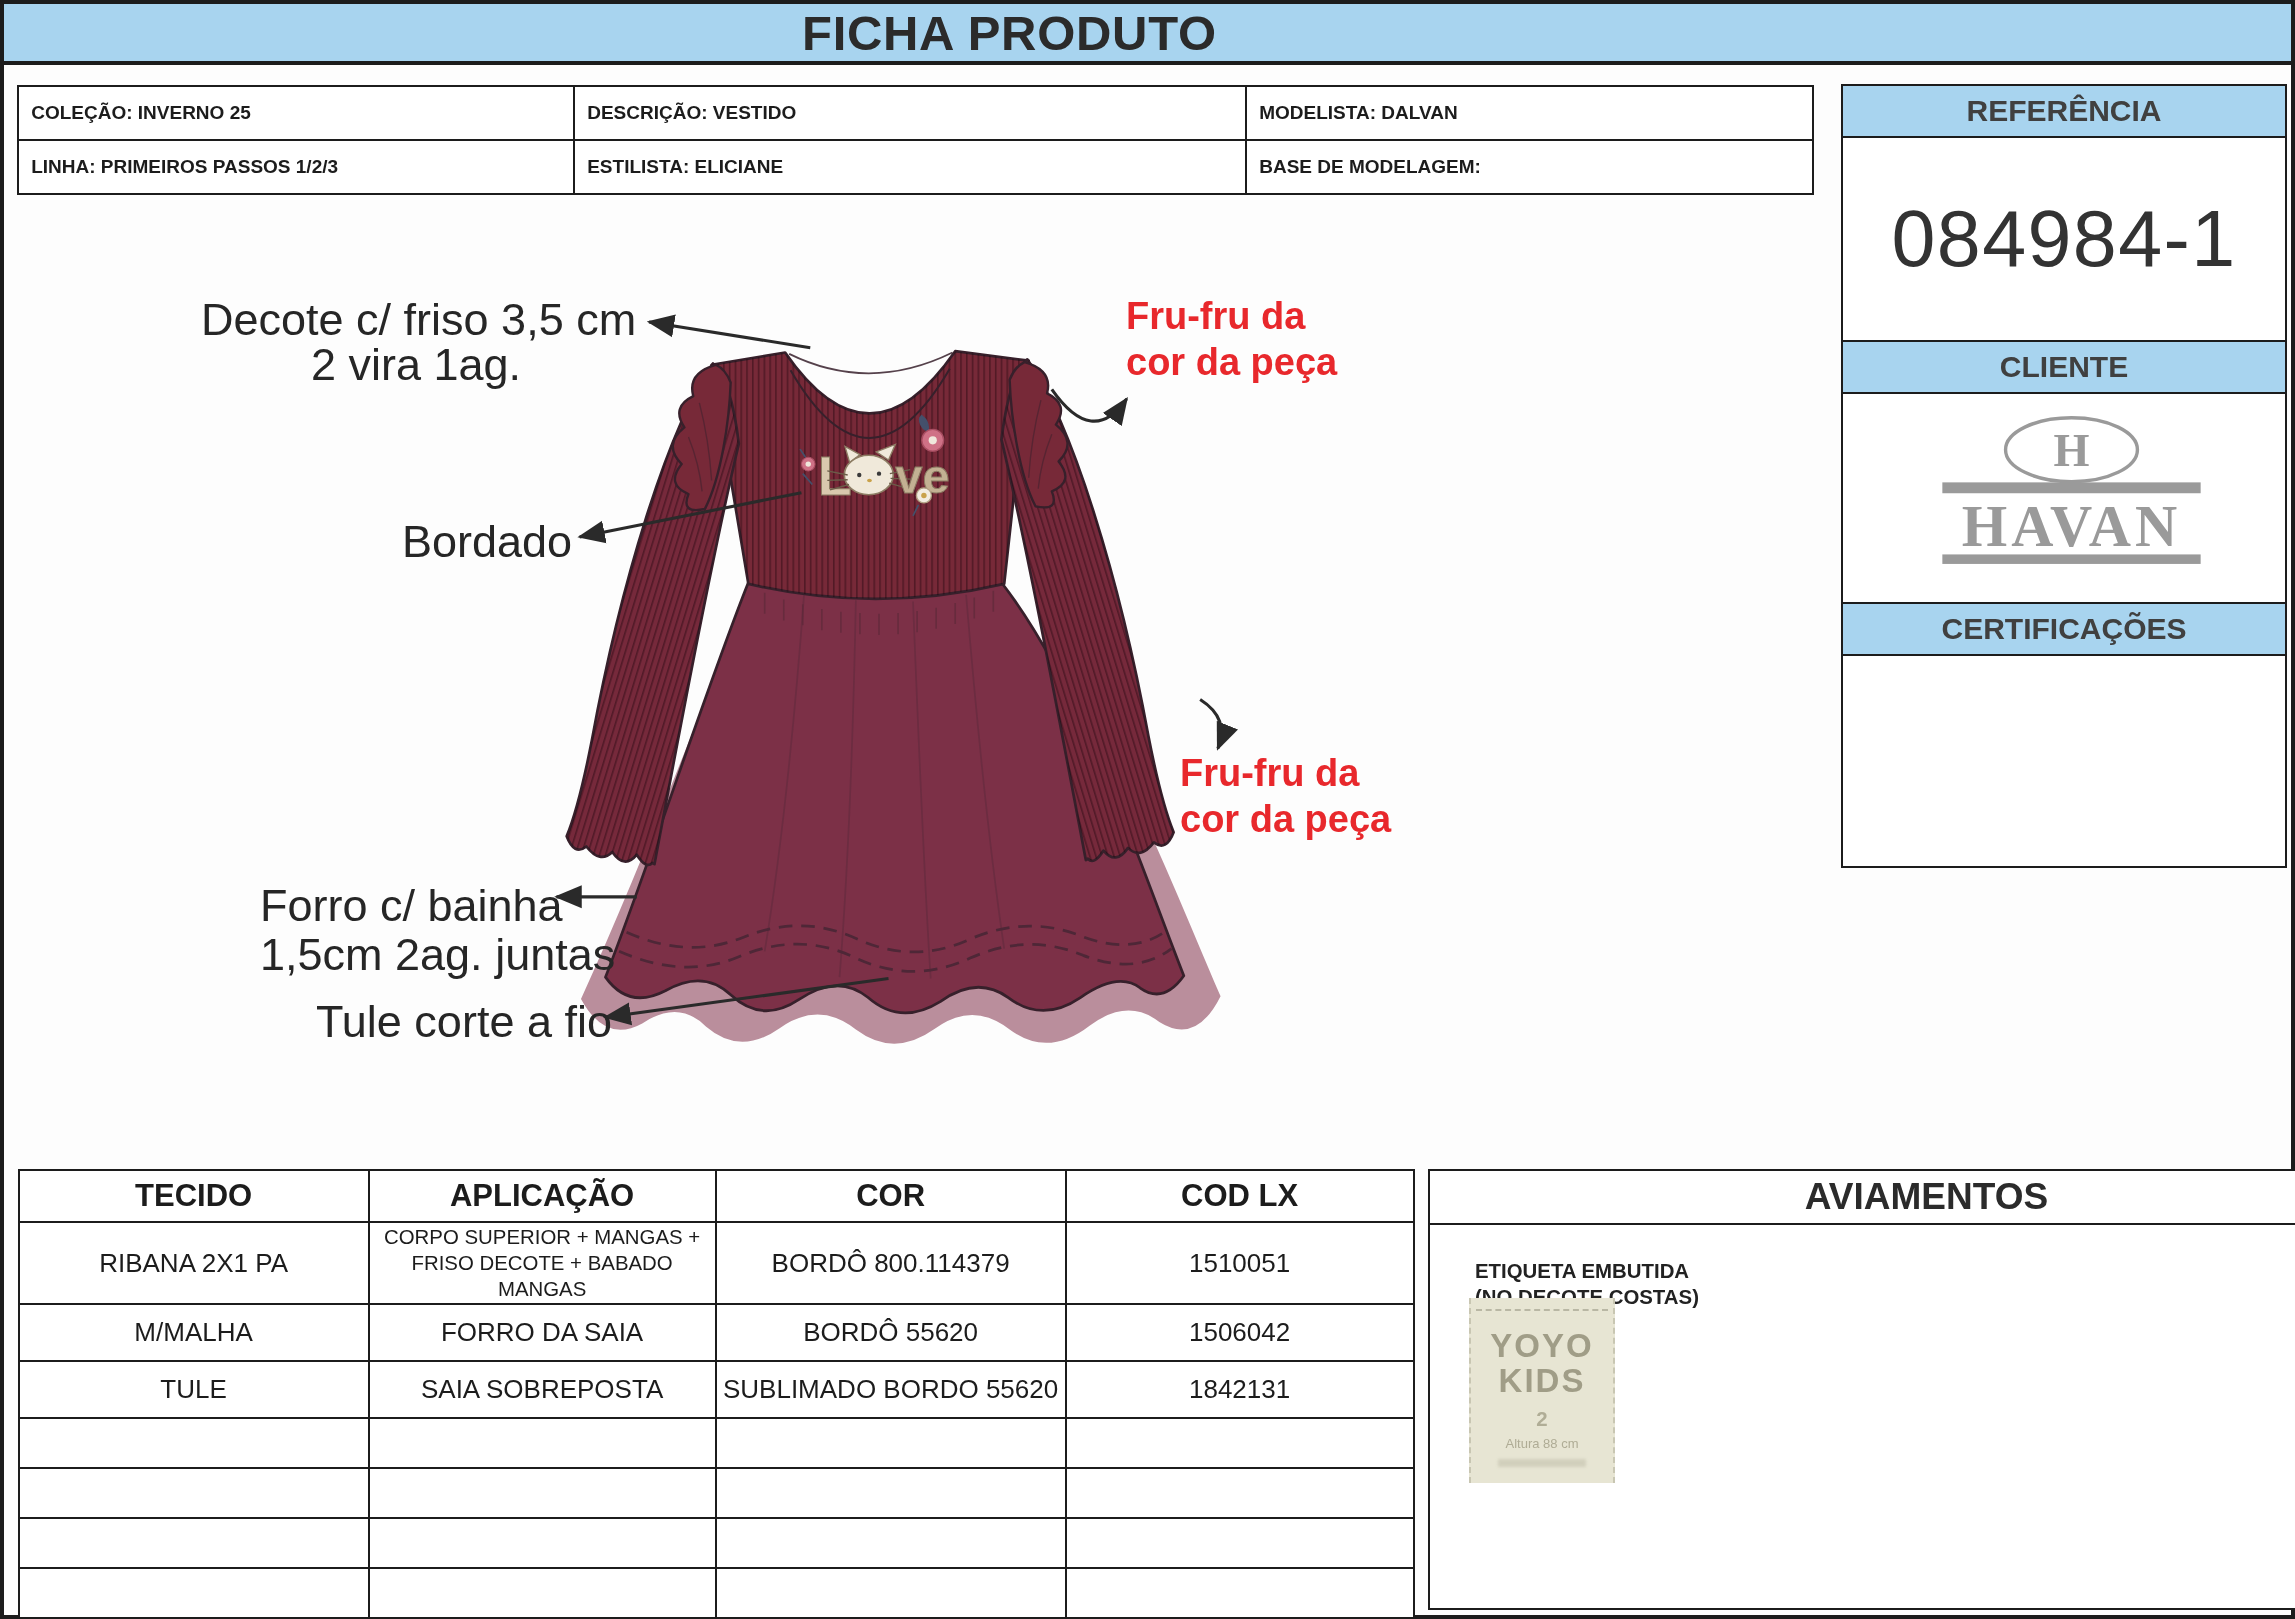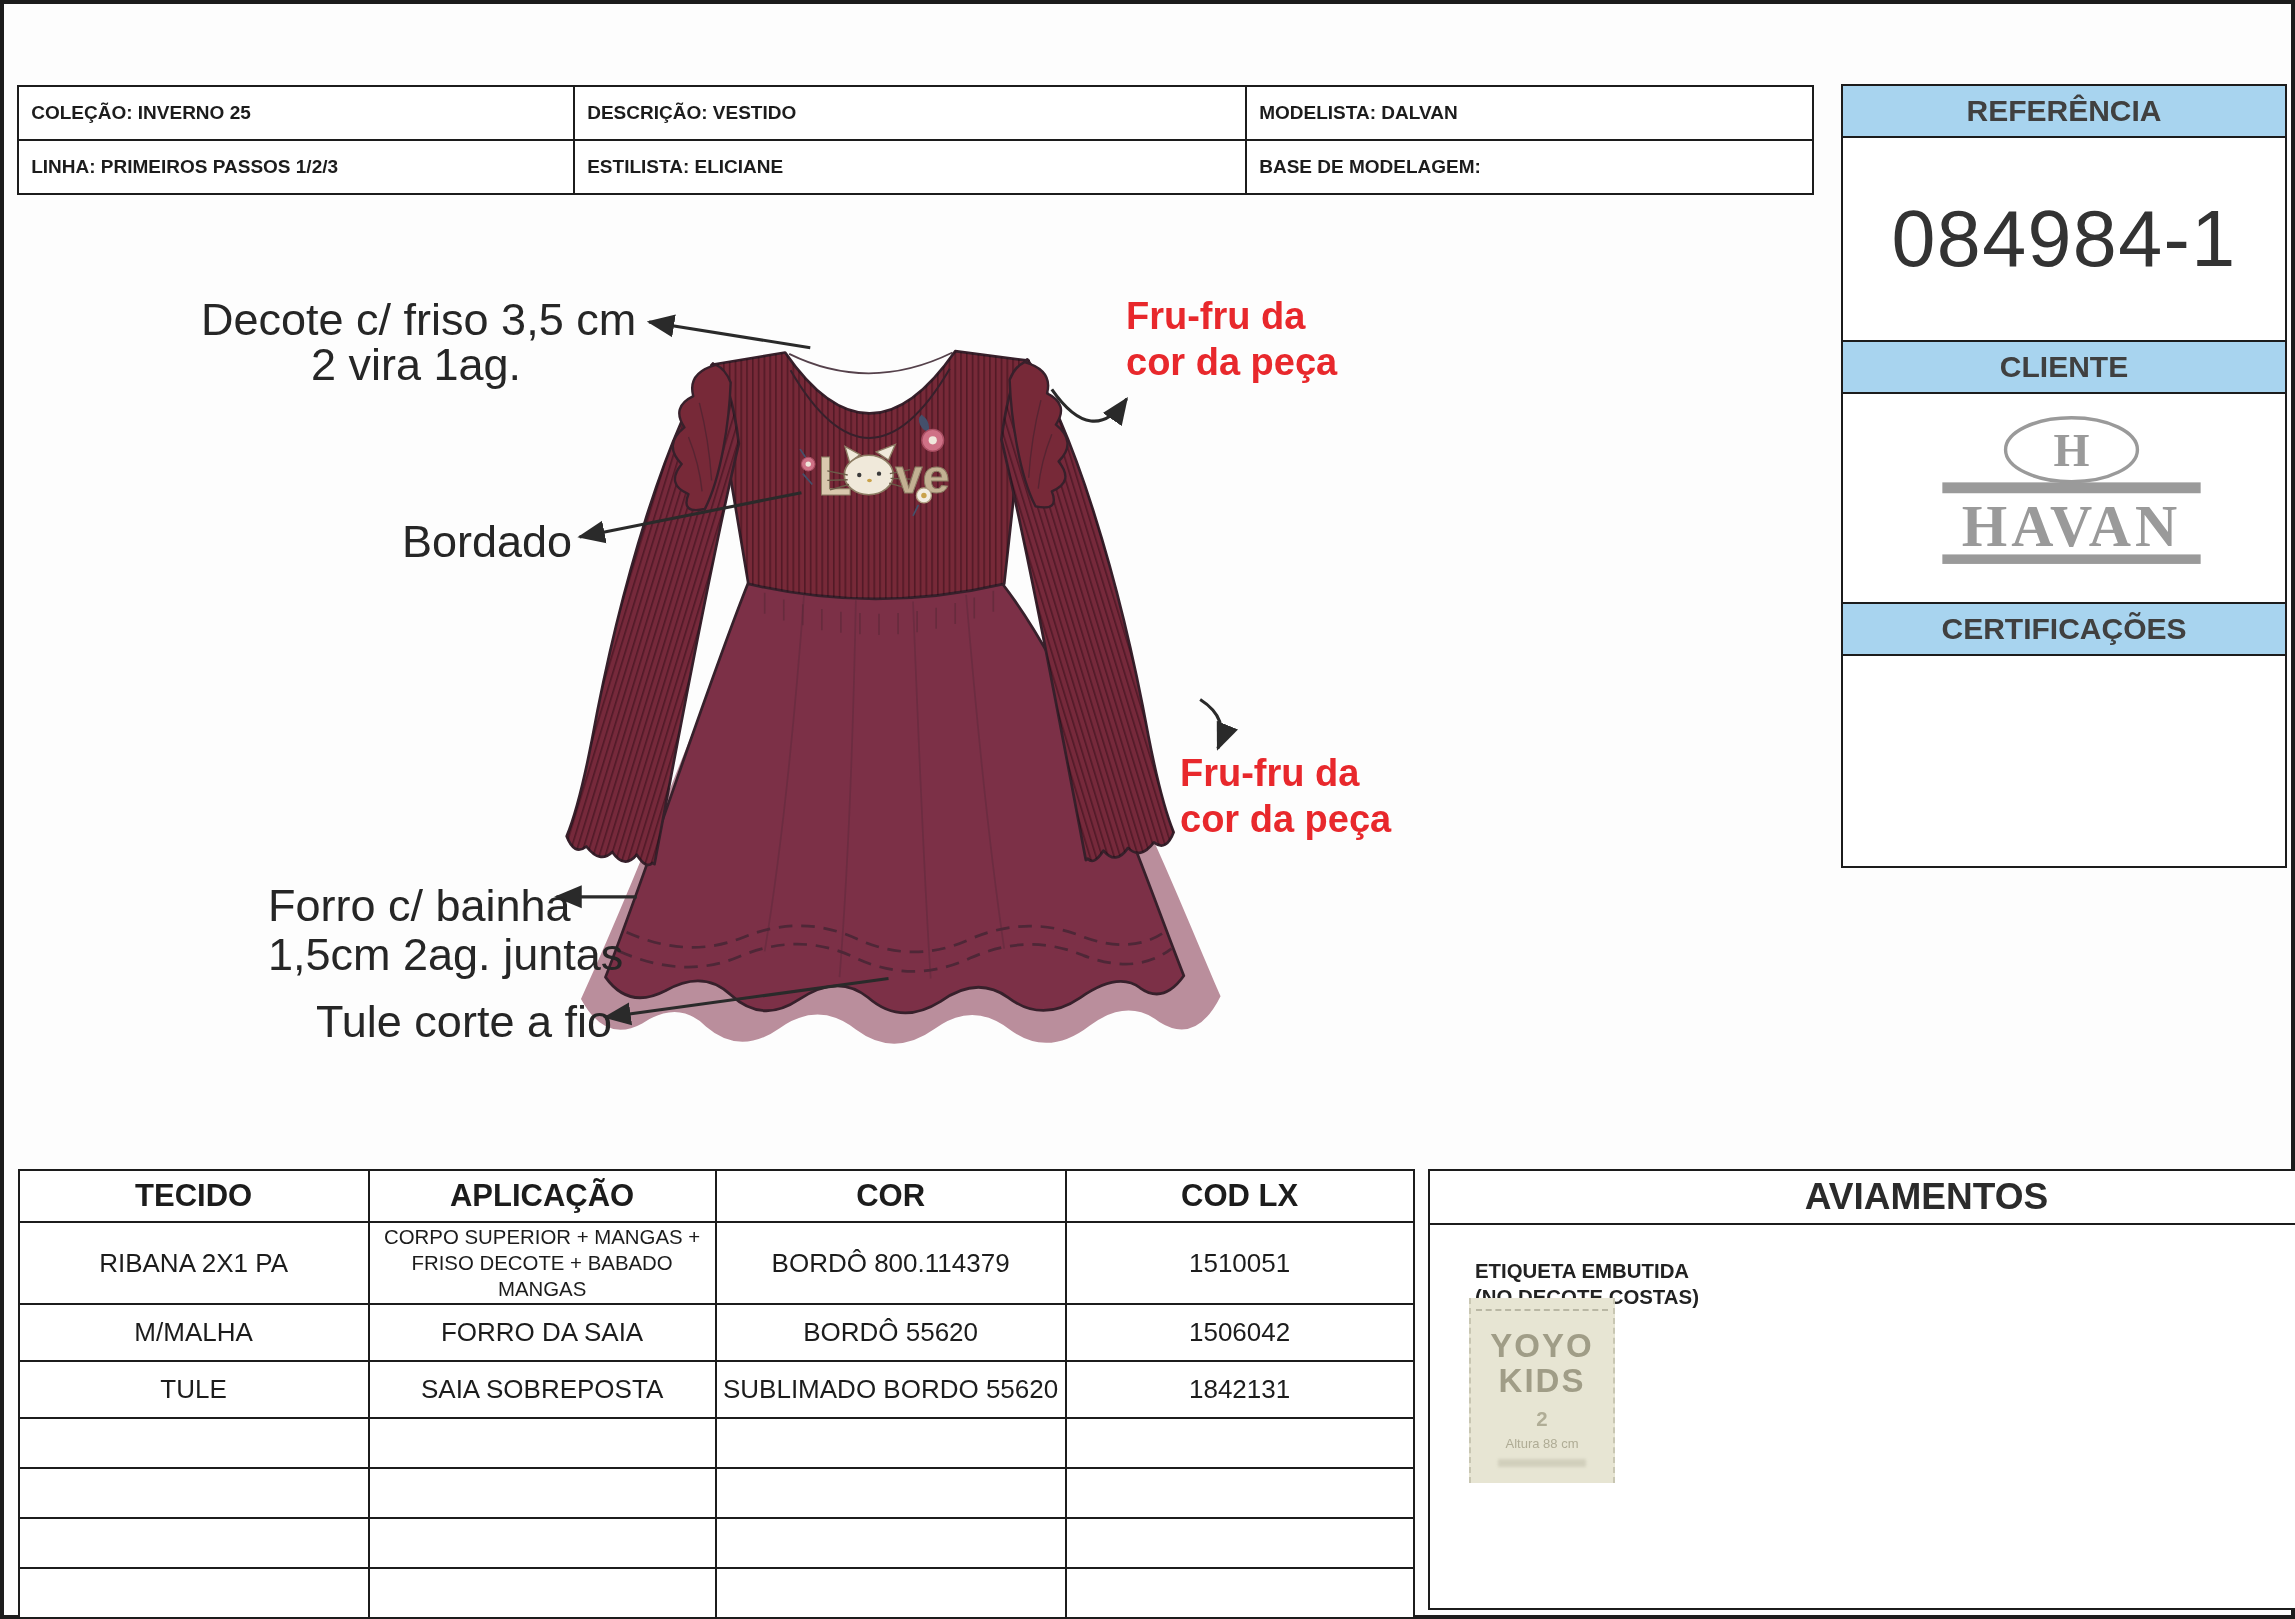--- a/index.html
+++ b/index.html
@@ -57,20 +57,23 @@
   .av-blur{width:88px;height:8.2px;margin:8.2px auto 0;background:#c9c7b3;
            filter:blur(1.4px);opacity:.7;}
   svg{display:block;}
   .drawing{position:absolute;left:0;top:0;pointer-events:none;}
 </style>
 </head>
 <body>
 
 <div class="page">
 
+  <div class="title-bar">
+    <div class="title-text">FICHA PRODUTO</div>
+  </div>
 
   <table class="info-table">
     <colgroup>
         <col style="width:556px">
         <col style="width:672px">
         <col style="width:567px">
       </colgroup>
     <tbody>
         <tr>
       <td>COLEÇÃO: INVERNO 25</td>
@@ -198,21 +201,21 @@
       <path d="M 1540 566 Q 1600 652 1650 580" marker-end="url(#ah)"></path>
       <path d="M 1758 1022 Q 1802 1050 1784 1094" marker-end="url(#ah)"></path>
     </g>
   </svg>
 
   <div class="ann ann-center" style="left:197px;top:293px;width:430px;">
     <div>Decote c/ friso 3,5 cm</div>
     <div>2 vira 1ag.</div>
   </div>
   <div class="ann" style="left:398px;top:515px;">Bordado</div>
-  <div class="ann" style="left:264px;top:877px;line-height:49px;">
+  <div class="ann" style="left:256px;top:877px;line-height:49px;">
     <div>Forro c/ bainha</div>
     <div>1,5cm 2ag. juntas</div>
   </div>
   <div class="ann" style="left:312px;top:995px;">Tule corte a fio</div>
   <div class="ann-red" style="left:1122px;top:289px;">
     <div>Fru-fru da</div>
     <div>cor da peça</div>
   </div>
   <div class="ann-red" style="left:1176px;top:746px;">
     <div>Fru-fru da</div>

